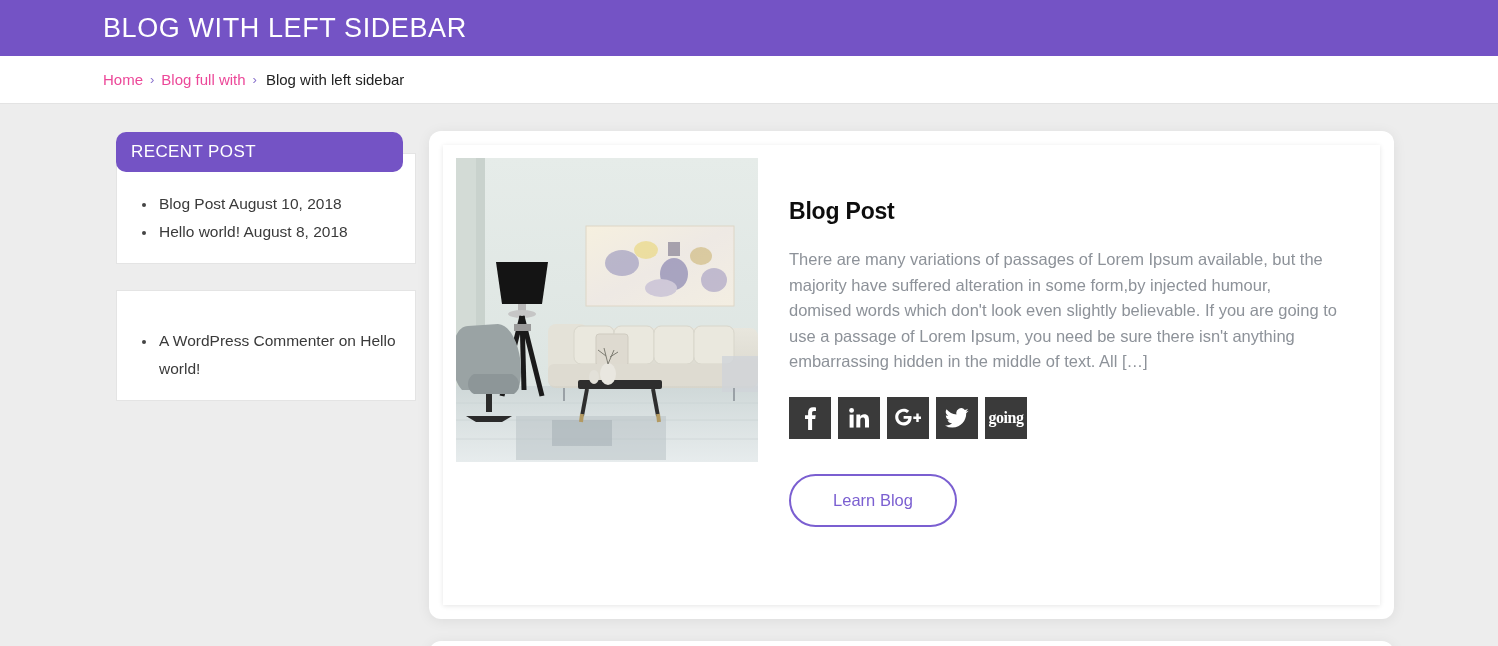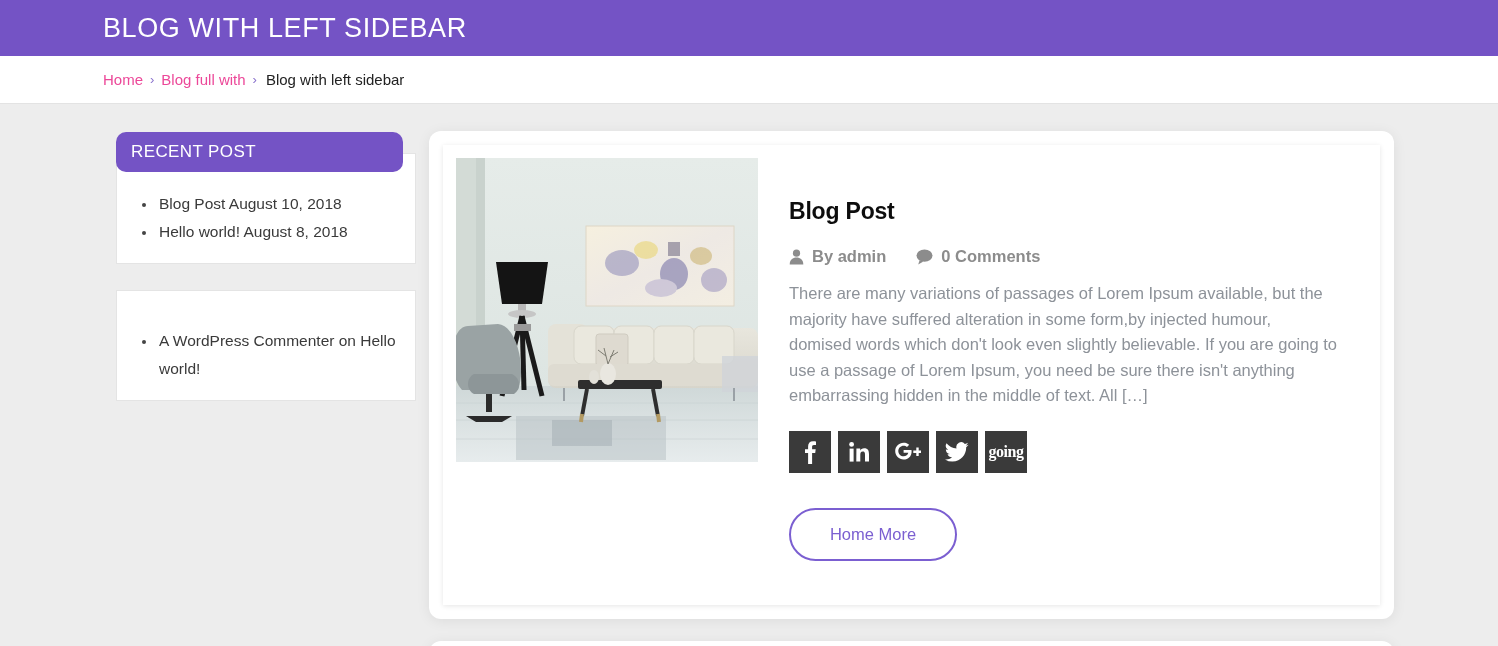--- a/index.html
+++ b/index.html
@@ -346,40 +346,20 @@
             <path d="M12 168 C-6 168 -10 214 6 232 L62 232 C70 212 62 168 42 166 Z" fill="#9aa3a4"></path>
             <path d="M18 216 C10 220 10 232 18 236 L58 236 C66 230 64 220 56 216 Z" fill="#8d9698"></path>
             <rect x="30" y="236" width="6" height="18" fill="#2b2b2b"></rect>
             <path d="M10 258 L56 258 L46 264 L20 264 Z" fill="#2b2b2b"></path>
           </svg>
         </div>
 
         <div class="post-body">
           <h2 class="post-title">Blog Post</h2>
 
-          <div class="post-meta">
-            <span class="meta-item">
-              <span class="meta-ico">
-                <svg width="15" height="16" viewBox="0 0 15 16" fill="currentColor">
-                  <circle cx="7.5" cy="4.2" r="3.6"></circle>
-                  <path d="M0.7 15.4 C0.7 10.9 3.8 8.6 7.5 8.6 C11.2 8.6 14.3 10.9 14.3 15.4 Z"></path>
-                </svg>
-              </span>
-              <span>By admin</span>
-            </span>
-            <span class="meta-item">
-              <span class="meta-ico">
-                <svg width="17" height="16" viewBox="0 0 17 16" fill="currentColor">
-                  <ellipse cx="8.5" cy="6.6" rx="8" ry="6.2"></ellipse>
-                  <path d="M3.6 11.2 L2.2 15.6 L7.4 12.6 Z"></path>
-                </svg>
-              </span>
-              <span>0 Comments</span>
-            </span>
-          </div>
 
           <p class="post-text">There are many variations of passages of Lorem Ipsum available, but the majority have suffered alteration in some form,by injected humour, domised words which don't look even slightly believable. If you are going to use a passage of Lorem Ipsum, you need be sure there isn't anything embarrassing hidden in the middle of text. All […]</p>
 
           <div class="social-row">
             <a class="social" href="#">
               <svg width="12" height="24" viewBox="0 0 12 24" fill="#ffffff">
                 <path d="M8.1 24V13.1h3.1l.5-3.9H8.1V6.8c0-1.1.3-1.9 1.9-1.9h2V1.4C11.6 1.3 10.4 1.2 9 1.2c-2.9 0-4.9 1.8-4.9 5.1v2.9H1v3.9h3.1V24z"></path>
               </svg>
             </a>
             <a class="social" href="#">
@@ -398,21 +378,21 @@
             <a class="social" href="#">
               <svg width="24" height="20" viewBox="0 0 24 20" fill="#ffffff">
                 <path d="M23.6 2.7c-.87.39-1.8.65-2.78.77a4.85 4.85 0 0 0 2.13-2.68 9.7 9.7 0 0 1-3.08 1.18A4.84 4.84 0 0 0 11.5 6.4a13.74 13.74 0 0 1-9.97-5.06 4.84 4.84 0 0 0 1.5 6.46 4.8 4.8 0 0 1-2.19-.6v.06a4.85 4.85 0 0 0 3.88 4.75 4.86 4.86 0 0 1-2.18.08 4.85 4.85 0 0 0 4.52 3.36A9.72 9.72 0 0 1 0 17.4a13.7 13.7 0 0 0 7.42 2.18c8.9 0 13.77-7.38 13.77-13.78l-.02-.63A9.83 9.83 0 0 0 23.6 2.7z"></path>
               </svg>
             </a>
             <a class="social" href="#">
               <span class="digg-text">going</span>
             </a>
           </div>
 
-          <a class="learn-more" href="#">Home More</a>
+          <a class="learn-more" href="#">Learn Blog</a>
         </div>
 
       </div>
     </article>
 
     <article class="post-card next">
       
     </article>
 
   </main>

